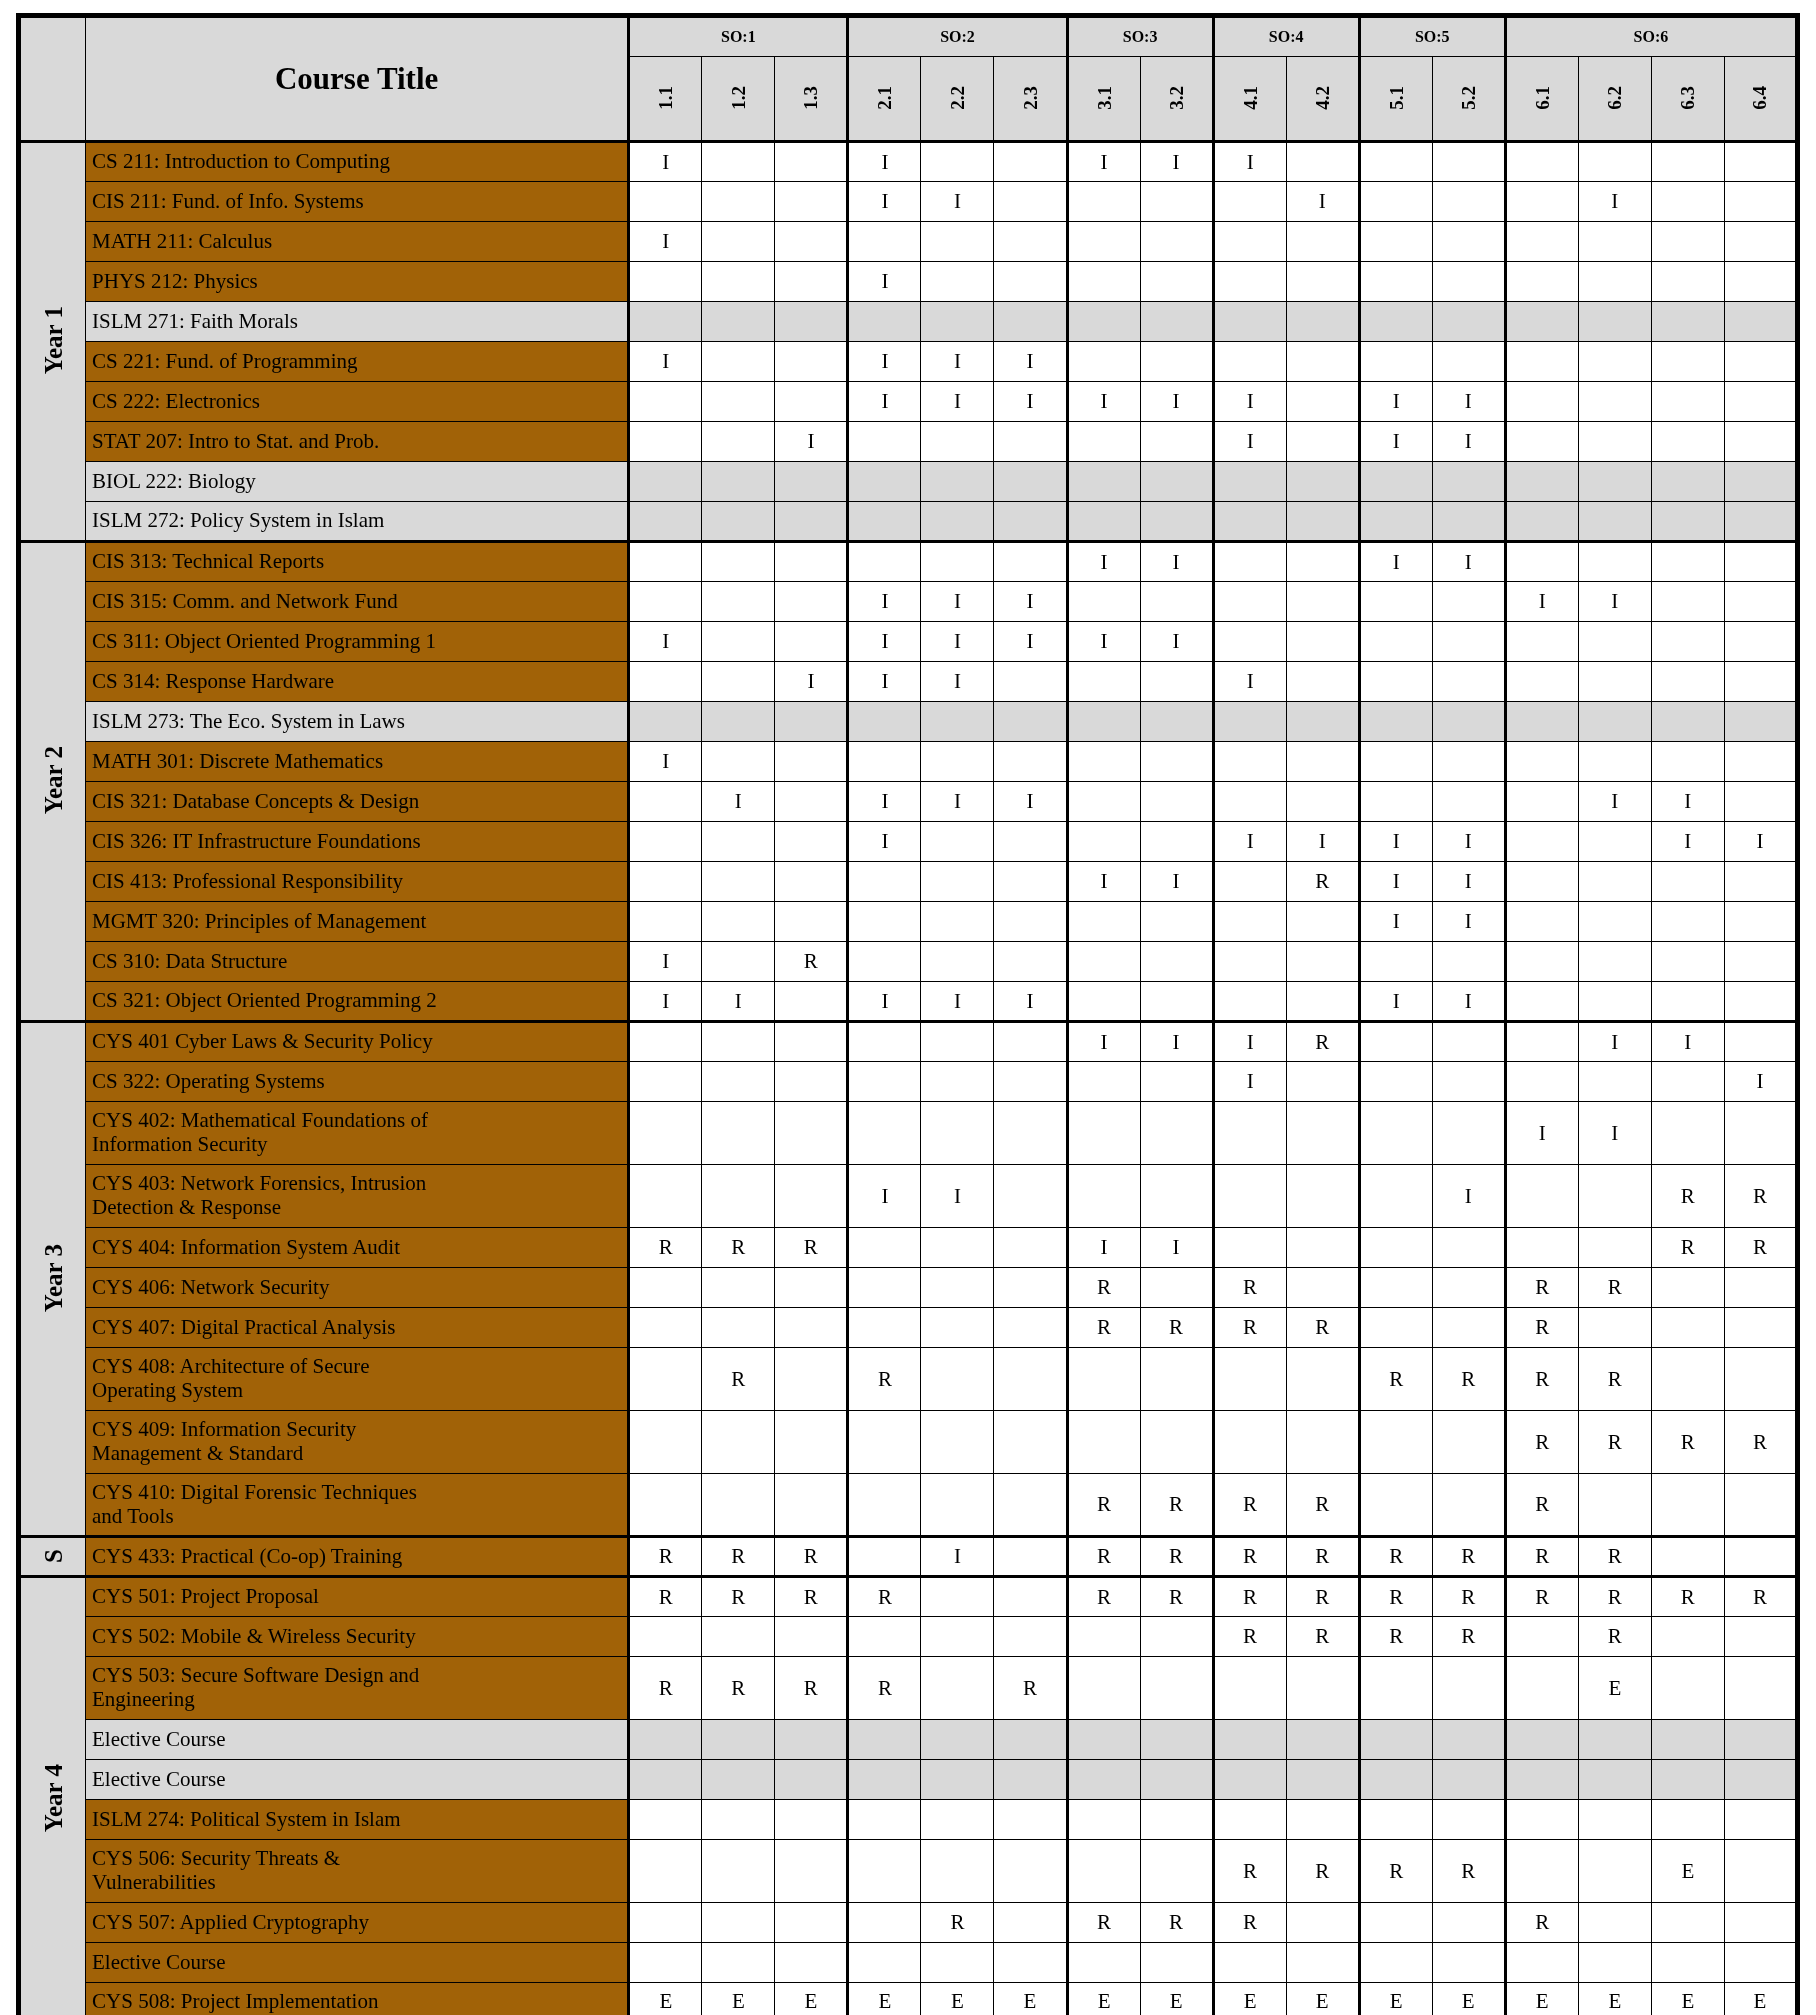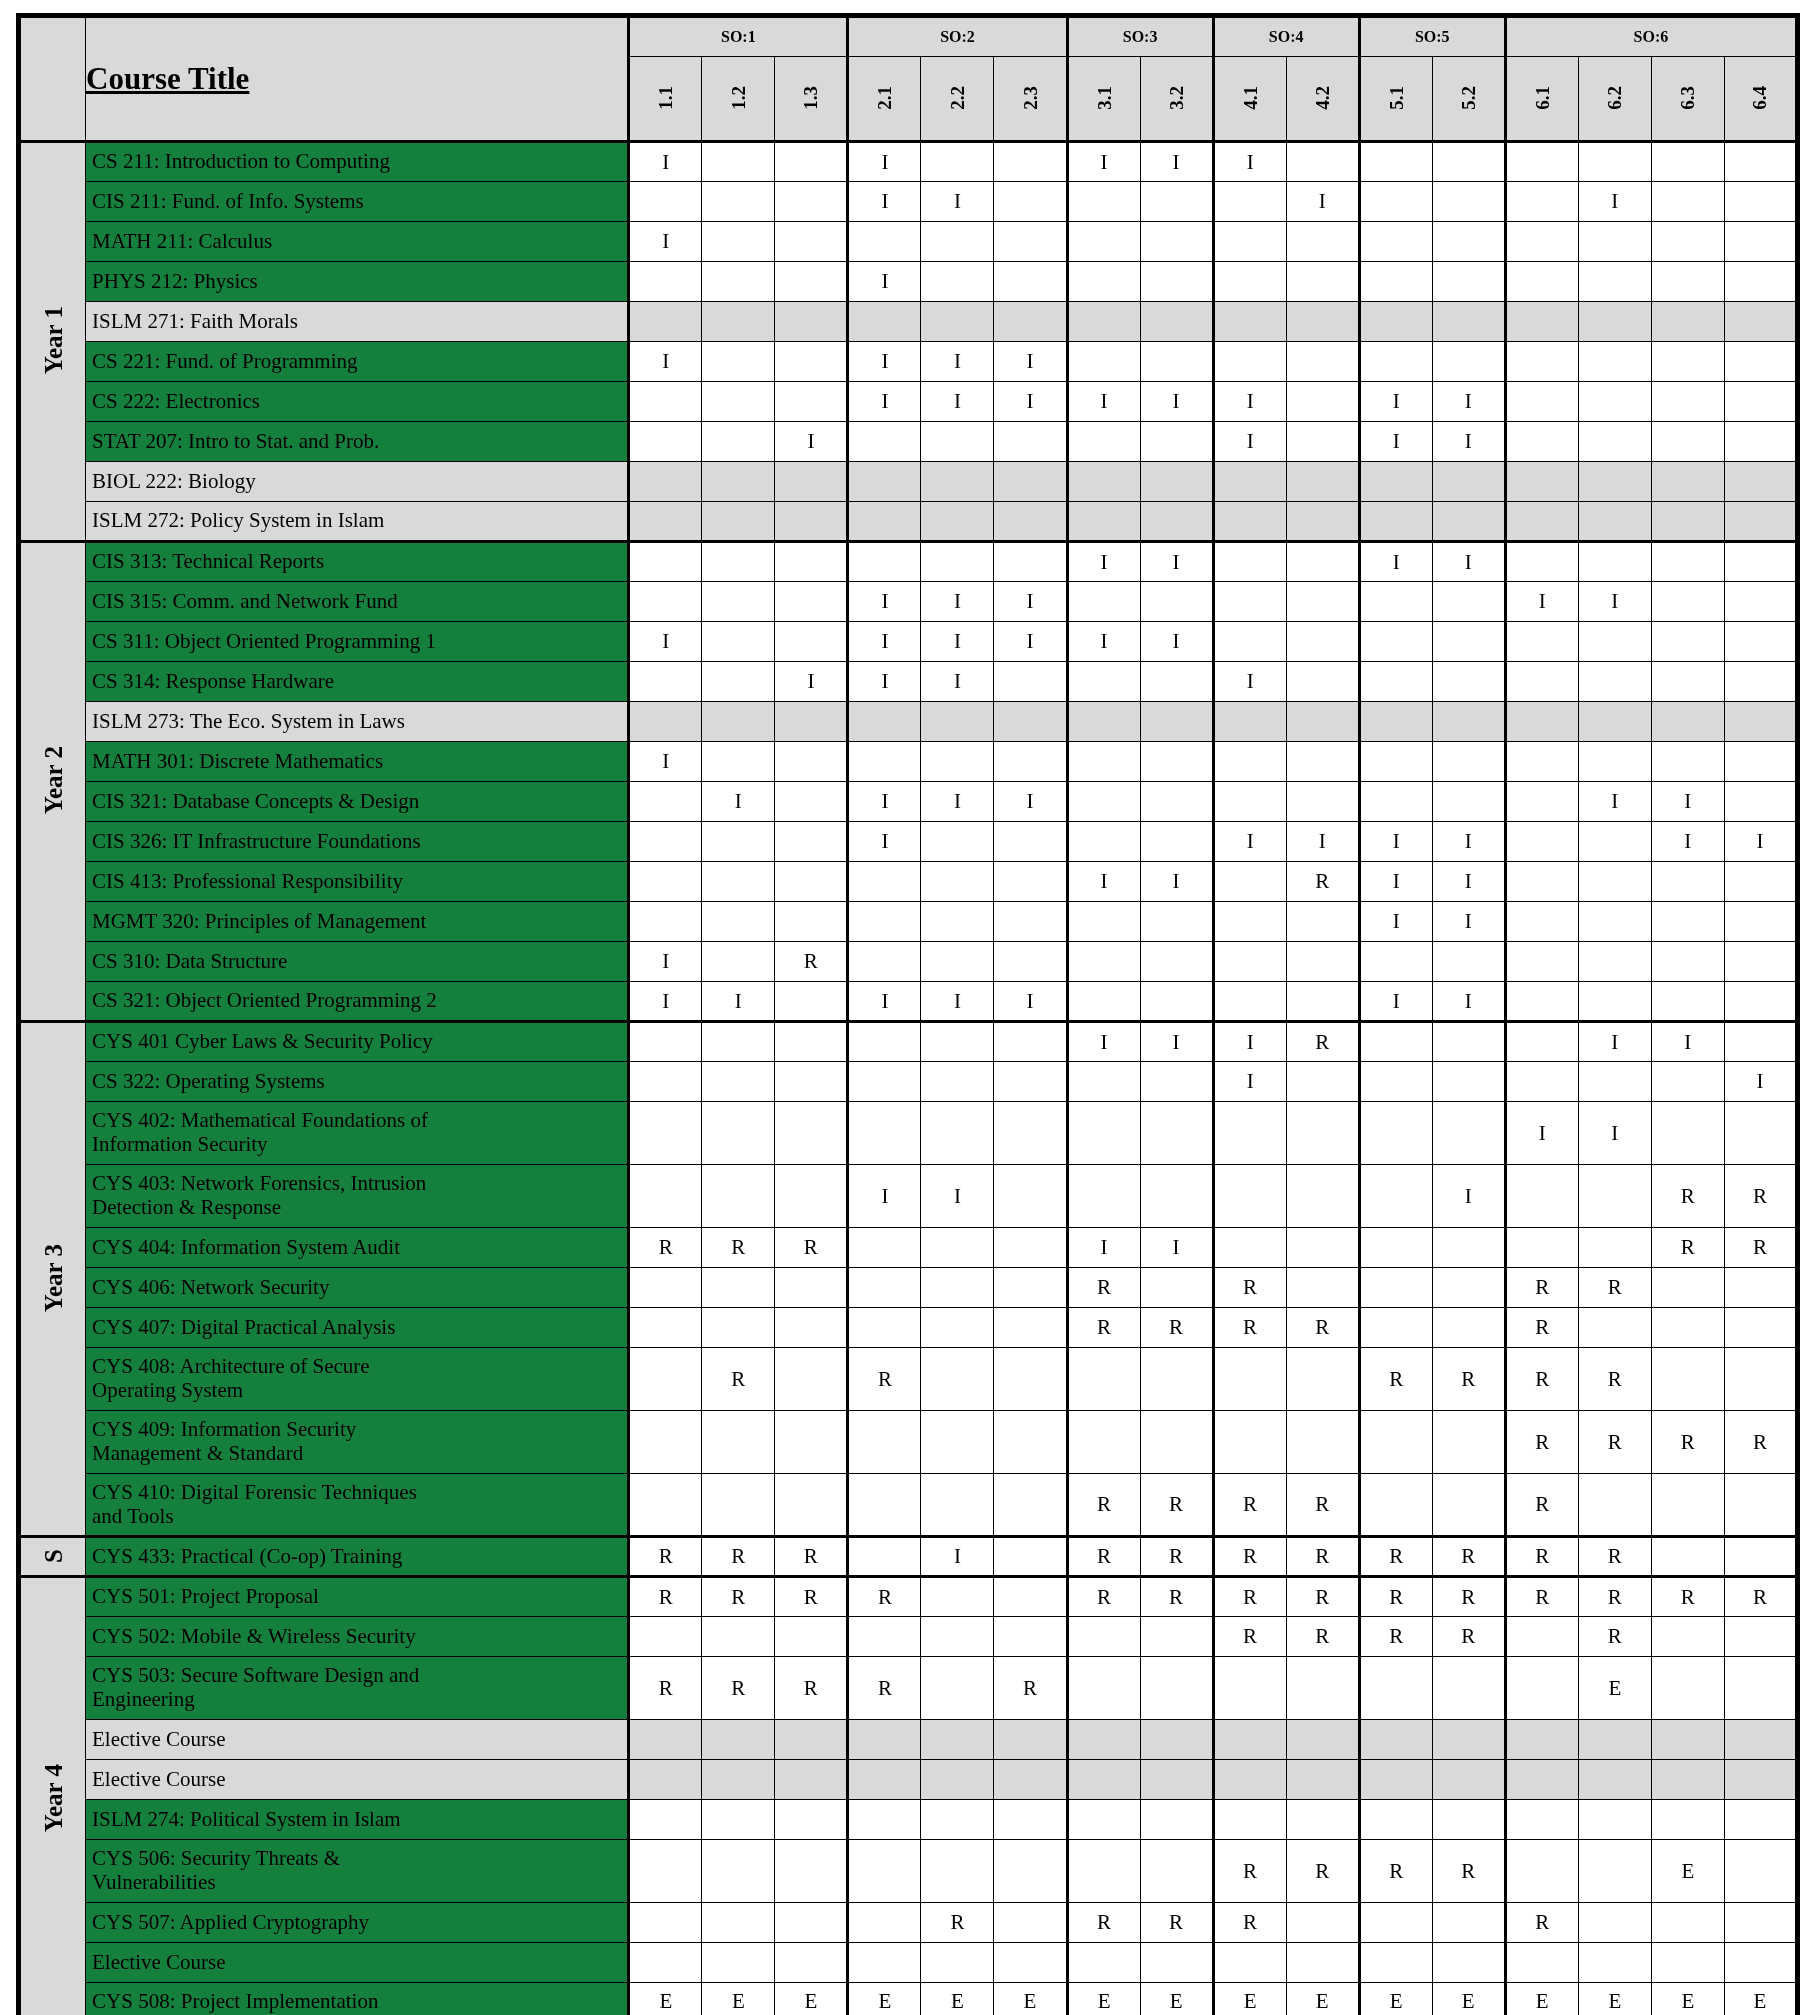--- a/index.html
+++ b/index.html
@@ -22,23 +22,22 @@
     border: 1.5px solid #000;
     padding: 0;
     overflow: hidden;
   }
 
   
   thead th { background: var(--header-bg, #d9d9d9); }
   .title-corner {
     font-size: 31px;
     font-weight: bold;
-    text-align: left;
+    text-align: center;
     vertical-align: middle;
-    text-decoration: underline;
   }
   .so-th {
     font-size: 16px;
     font-weight: bold;
     text-align: center;
     vertical-align: middle;
     height: 41px;
   }
   .sub-th {
     height: 85px;
@@ -68,21 +67,21 @@
   
   tbody tr { height: 40px; }
   tbody tr.tall { height: 63px; }
   .title-td {
     font-size: 21px;
     text-align: left;
     vertical-align: middle;
     padding: 1px 3px 1px 6px;
     white-space: pre-line;
     line-height: 1.12;
-    background: #15803d;
+    background: #a16207;
   }
   .mark-td {
     font-size: 21px;
     text-align: center;
     vertical-align: middle;
     background: #fff;
   }
   td.shaded { background: var(--shaded-bg, #d9d9d9); }
 
   

